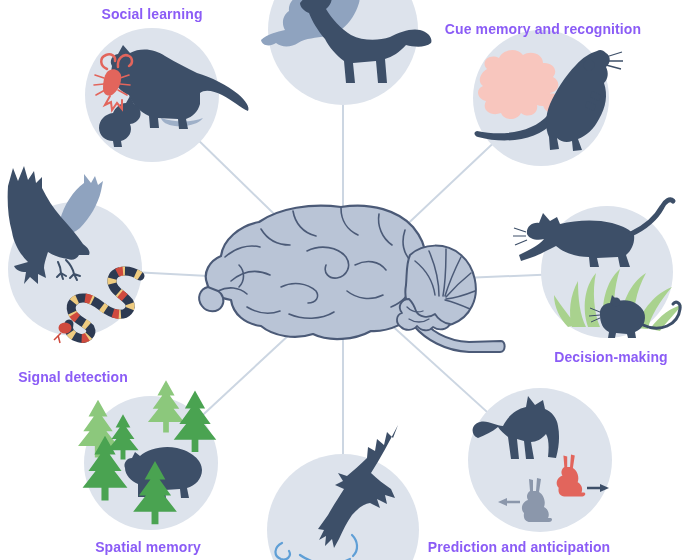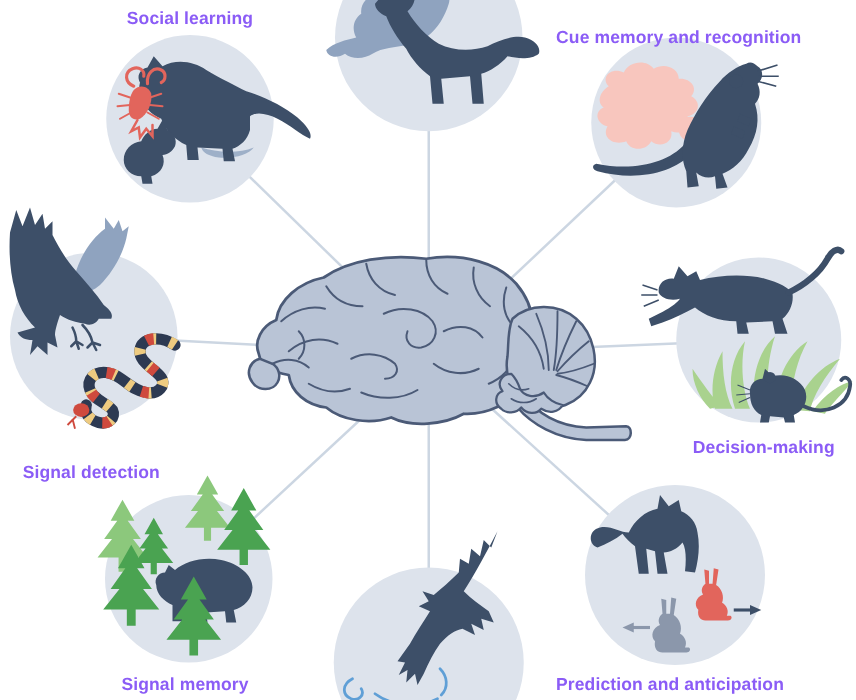--- a/index.html
+++ b/index.html
@@ -268,14 +268,14 @@
         <path d="M214,124 C220,128 228,128 234,124"></path>
       </g>
     </g>
   </svg>
 </div>
 
 <div class="lbl" style="left:152px;top:6px;">Social learning</div>
 <div class="lbl" style="left:543px;top:21px;">Cue memory and recognition</div>
 <div class="lbl" style="left:73px;top:347px;margin-top:22px;">Signal detection</div>
 <div class="lbl" style="left:611px;top:349px;">Decision-making</div>
-<div class="lbl" style="left:148px;top:539px;">Signal memory</div>
-<div class="lbl" style="left:536px;top:539px;">Prediction and anticipation</div>
+<div class="lbl" style="left:148px;top:539px;">Spatial memory</div>
+<div class="lbl" style="left:519px;top:539px;">Prediction and anticipation</div>
 
 </body></html>

